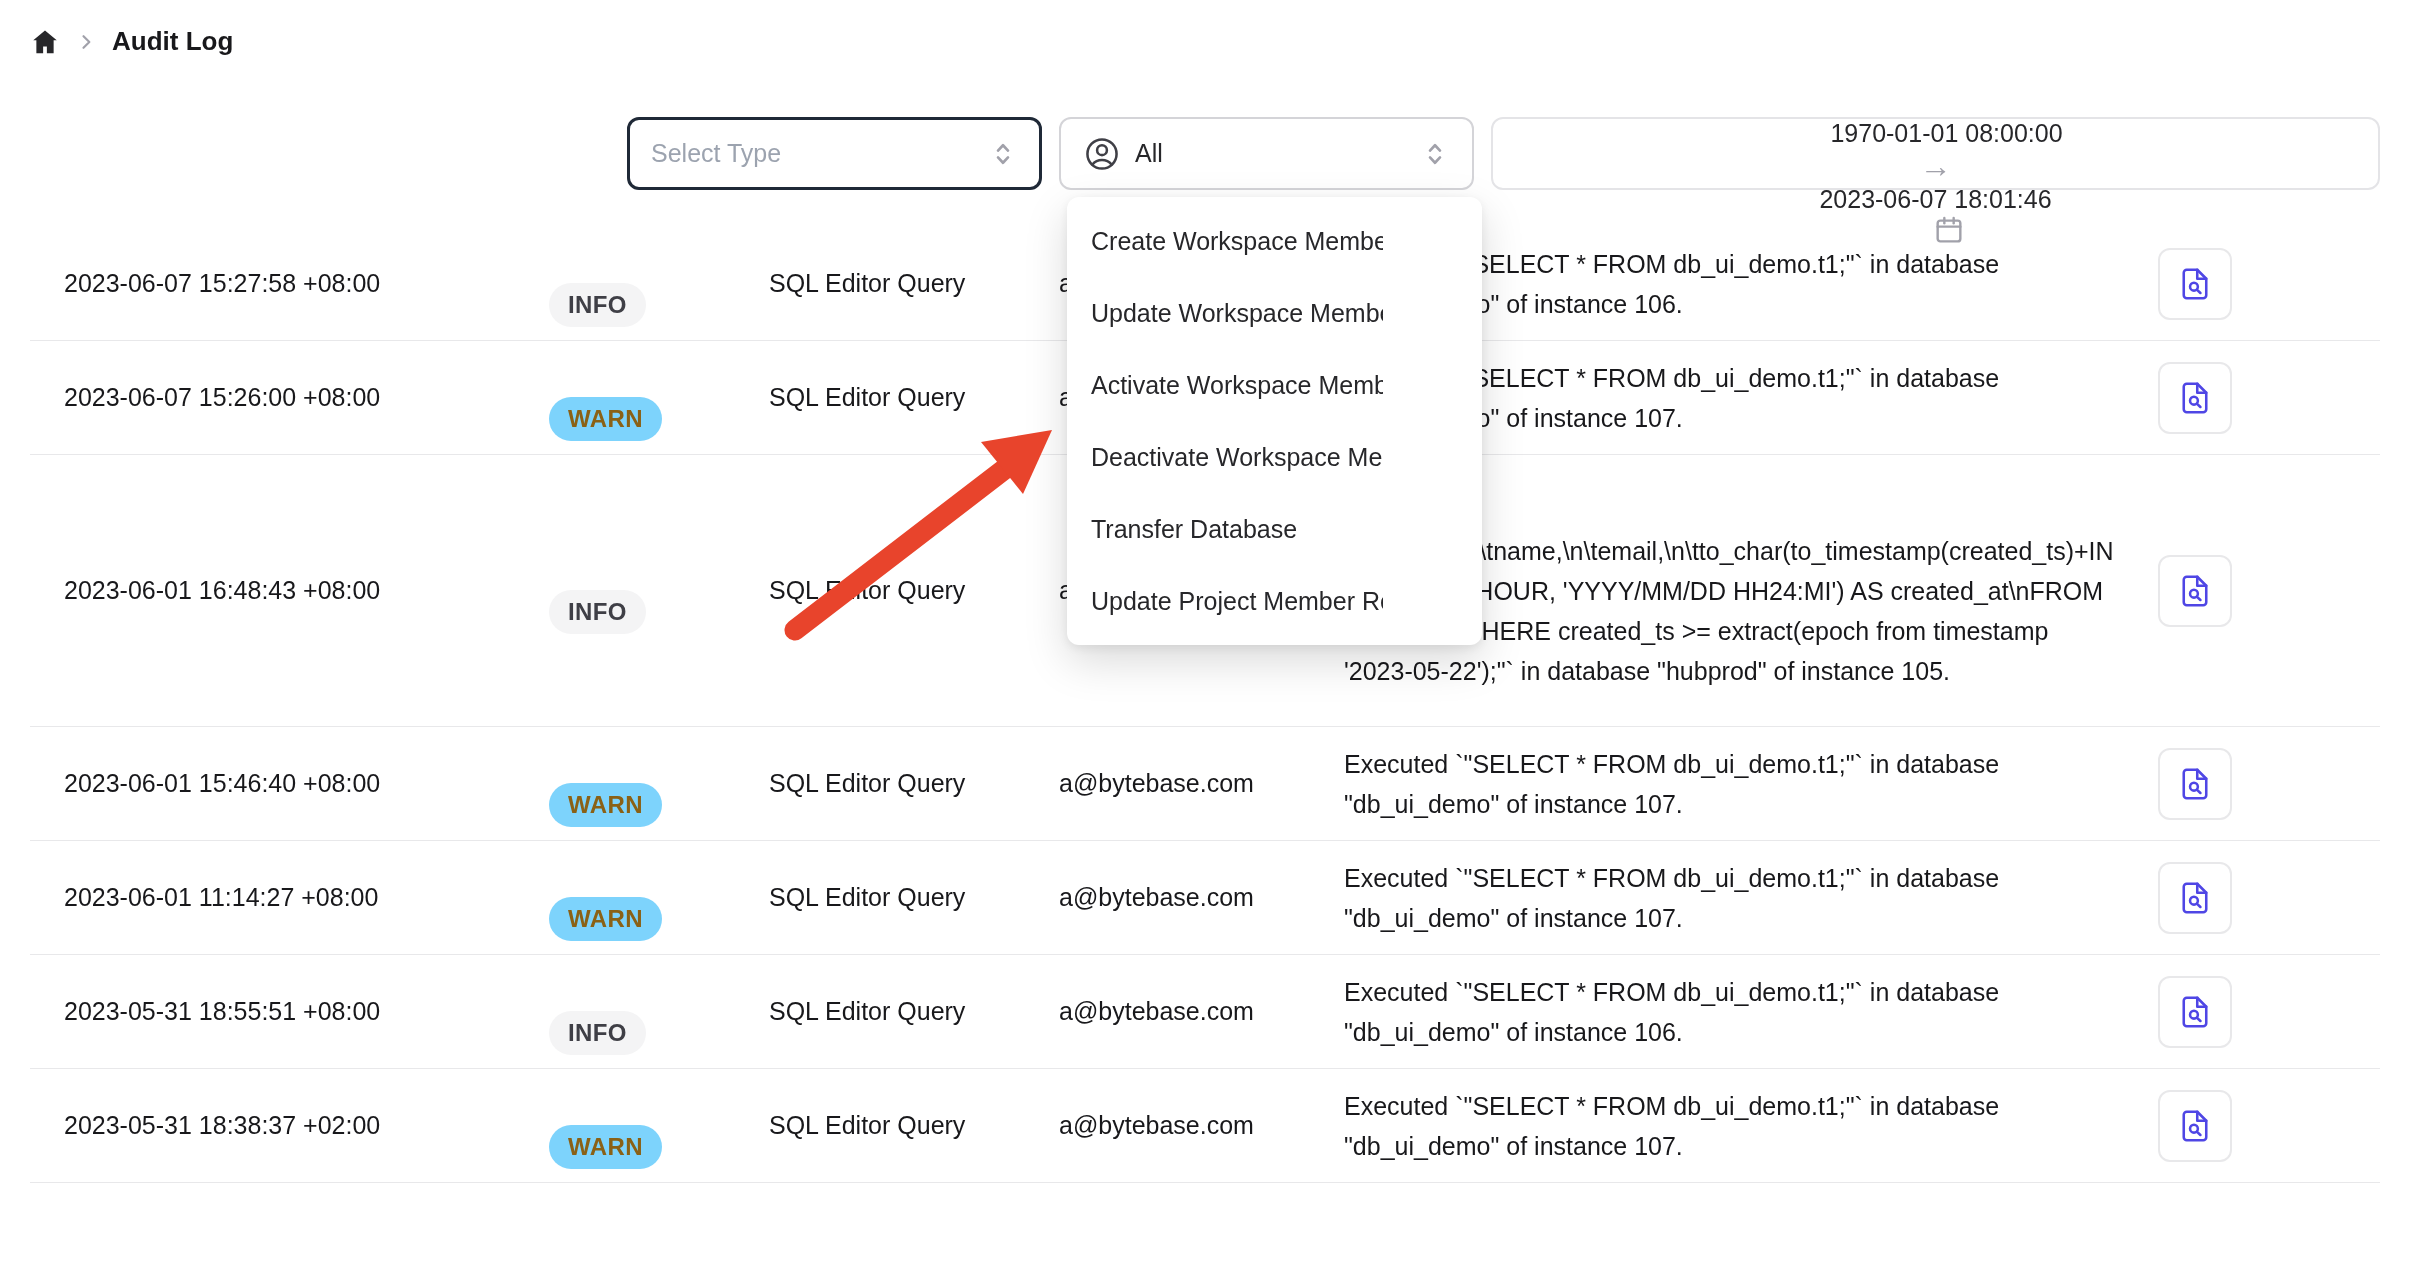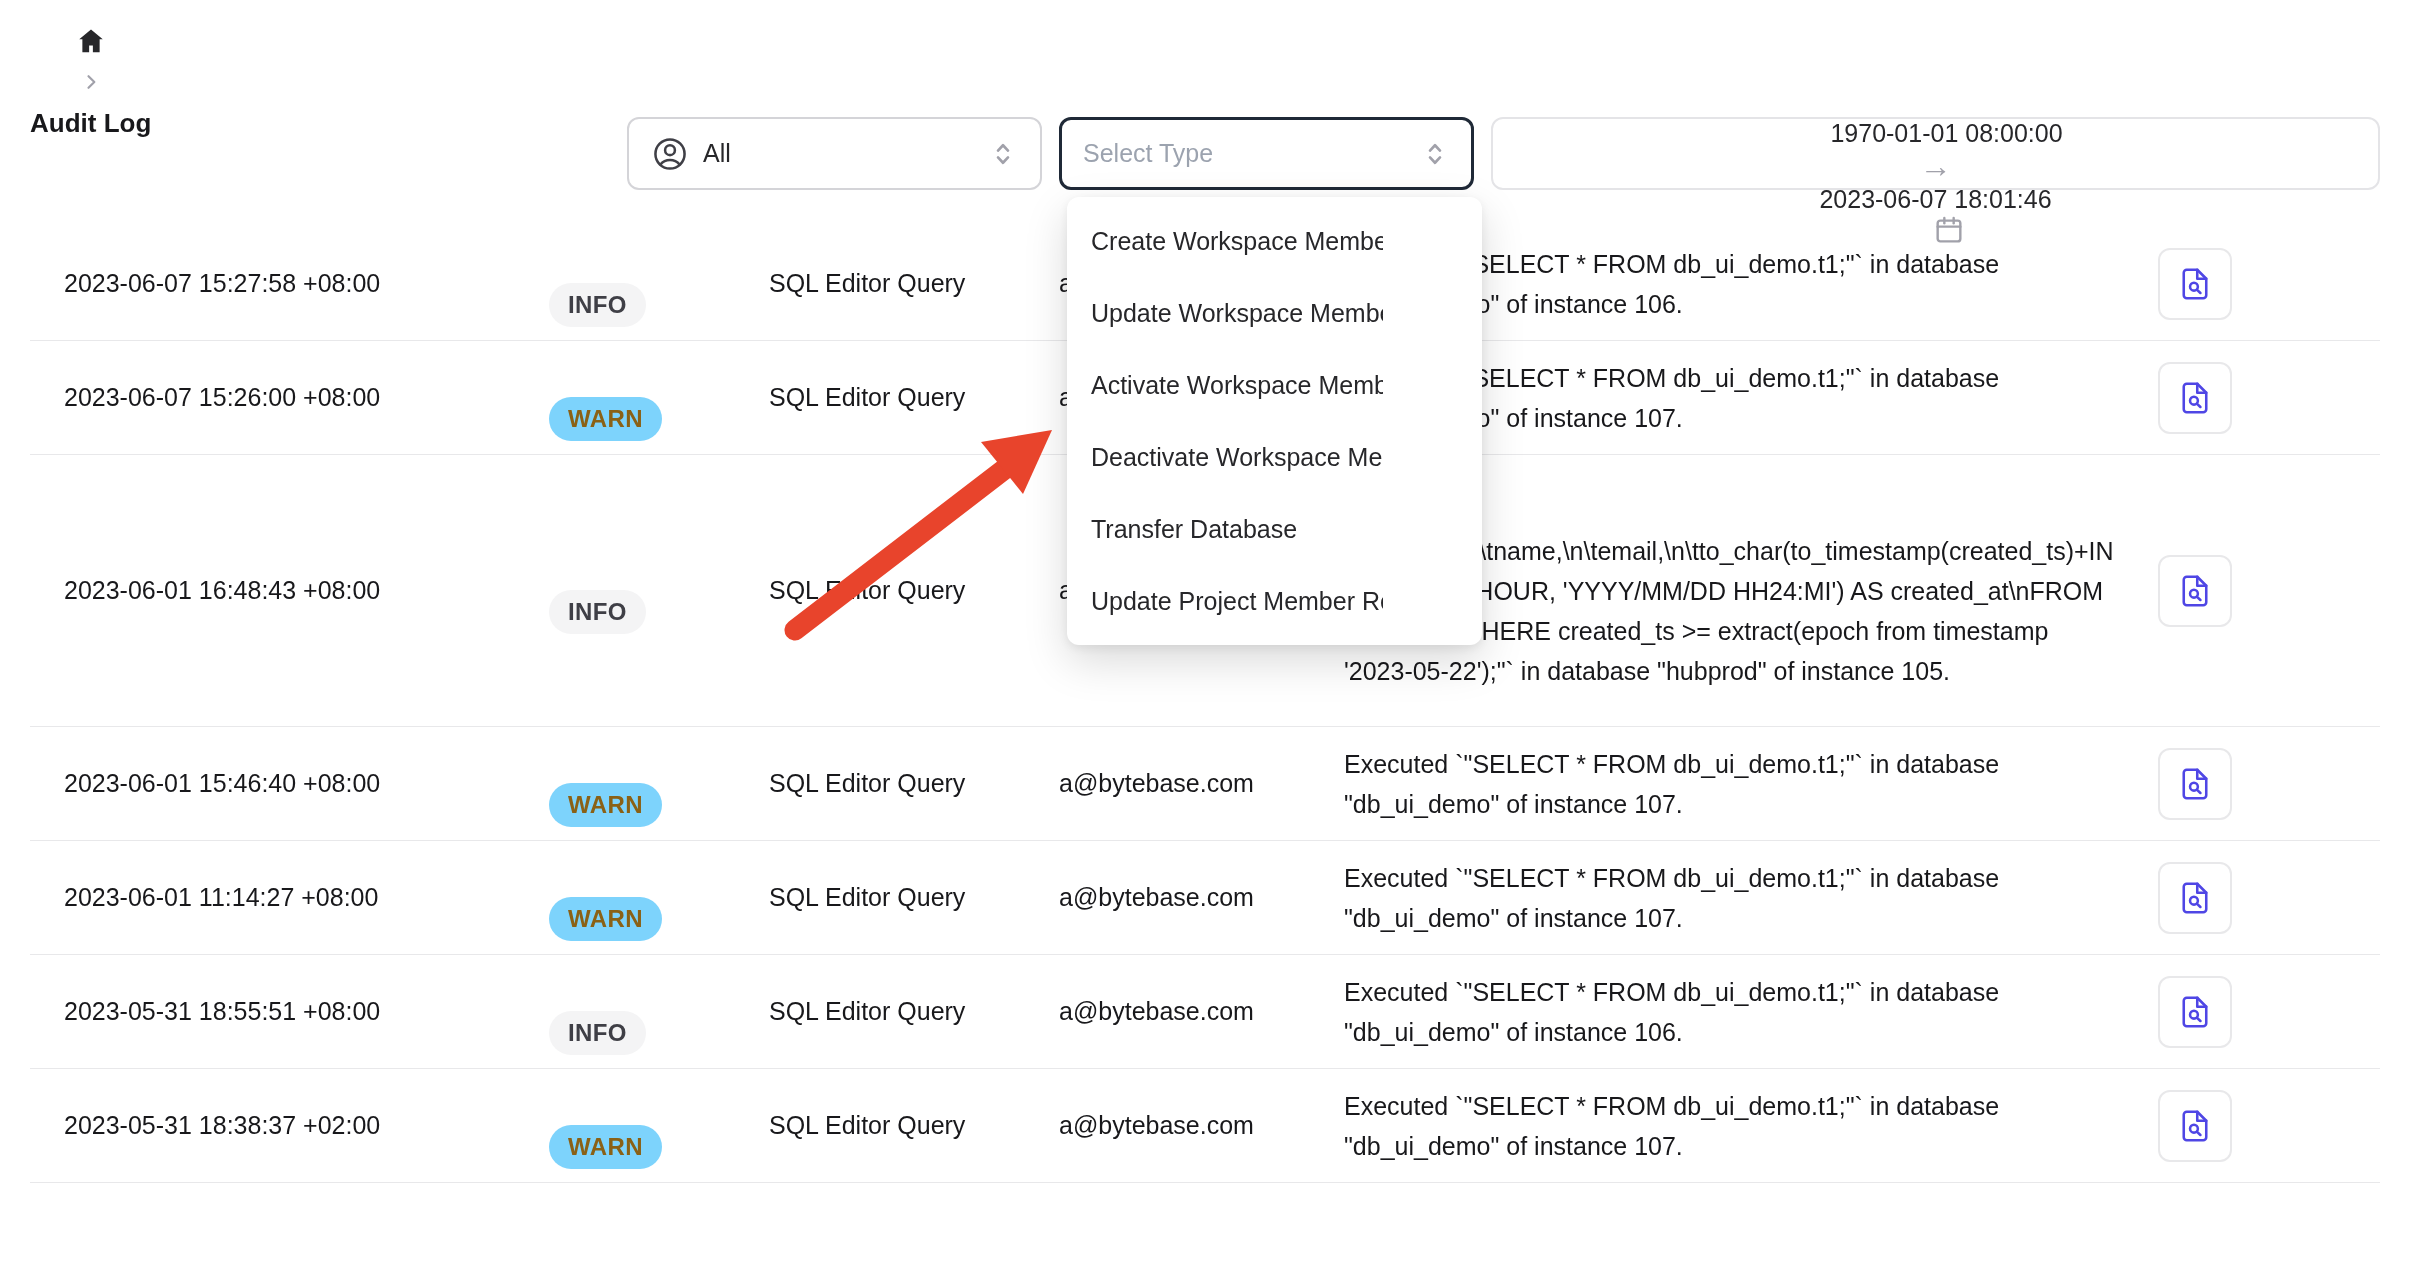--- a/index.html
+++ b/index.html
@@ -1,20 +1,20 @@
 <!DOCTYPE html>
 <html><head>
 <meta charset="utf-8">
 <style>
   * { margin:0; padding:0; box-sizing:border-box; }
   html,body { width:2410px; height:1268px; background:#fff; }
   body { font-family:"Liberation Sans", sans-serif; color:#18181b; position:relative; overflow:hidden; }
 
   
-  .breadcrumb { position:absolute; top:26px; left:30px; display:flex; align-items:center; gap:16px;flex-direction:column; }
+  .breadcrumb { position:absolute; top:26px; left:30px; display:flex; align-items:center; gap:16px; }
   .breadcrumb-title { font-size:26px; font-weight:600; color:#18181b; }
 
   
   .filterbar { position:absolute; top:117px; left:30px; width:2350px; display:flex; justify-content:flex-end; gap:17px; }
   .control { height:73px; background:#fff; border-radius:12px; display:flex; align-items:center; }
   .sel-actor { width:415px; border:2px solid #d4d4d8; padding:0 22px; }
   .sel-actor .sel-label { font-size:25px; color:#27272a; margin-left:14px; }
   .sel-type { width:415px; border:3px solid #1f2937; padding:0 21px; }
   .sel-type .sel-label { font-size:25px; color:#9ca3af; }
   .chevrons { margin-left:auto; display:flex; }
@@ -67,39 +67,39 @@
   <span>
     <svg width="20" height="20" viewBox="0 0 24 24" fill="none" stroke="#a1a1aa" stroke-width="2.6" stroke-linecap="round" stroke-linejoin="round">
       <path d="m9 5 7 7-7 7"></path>
     </svg>
   </span>
   <span class="breadcrumb-title">Audit Log</span>
 </div>
 
 <div class="filterbar">
 
+  <div class="control sel-type">
+    <span class="sel-label">Select Type</span>
+    <span class="chevrons">
+      <svg width="30" height="30" viewBox="0 0 24 24" fill="none" stroke="#a1a1aa" stroke-width="2.1" stroke-linecap="round" stroke-linejoin="round">
+        <path d="m8 9.3 4-4.3 4 4.3"></path>
+          <path d="m8 14.7 4 4.3 4-4.3"></path>
+      </svg>
+    </span>
+  </div>
+
   <div class="control sel-actor">
     <span>
       <svg width="38" height="38" viewBox="0 0 24 24" fill="none" stroke="#3f3f46" stroke-width="1.6" stroke-linecap="round">
         <circle cx="12" cy="12" r="9.2"></circle>
         <circle cx="12" cy="9.6" r="3.1"></circle>
         <path d="M5.9 18.7a7.9 7.9 0 0 1 12.2 0"></path>
       </svg>
     </span>
     <span class="sel-label">All</span>
-    <span class="chevrons">
-      <svg width="30" height="30" viewBox="0 0 24 24" fill="none" stroke="#a1a1aa" stroke-width="2.1" stroke-linecap="round" stroke-linejoin="round">
-        <path d="m8 9.3 4-4.3 4 4.3"></path>
-          <path d="m8 14.7 4 4.3 4-4.3"></path>
-      </svg>
-    </span>
-  </div>
-
-  <div class="control sel-type">
-    <span class="sel-label">Select Type</span>
     <span class="chevrons">
       <svg width="30" height="30" viewBox="0 0 24 24" fill="none" stroke="#a1a1aa" stroke-width="2.1" stroke-linecap="round" stroke-linejoin="round">
         <path d="m8 9.3 4-4.3 4 4.3"></path>
           <path d="m8 14.7 4 4.3 4-4.3"></path>
       </svg>
     </span>
   </div>
 
   <div class="control daterange">
     <span class="dr-text dr-start">1970-01-01 08:00:00</span>

